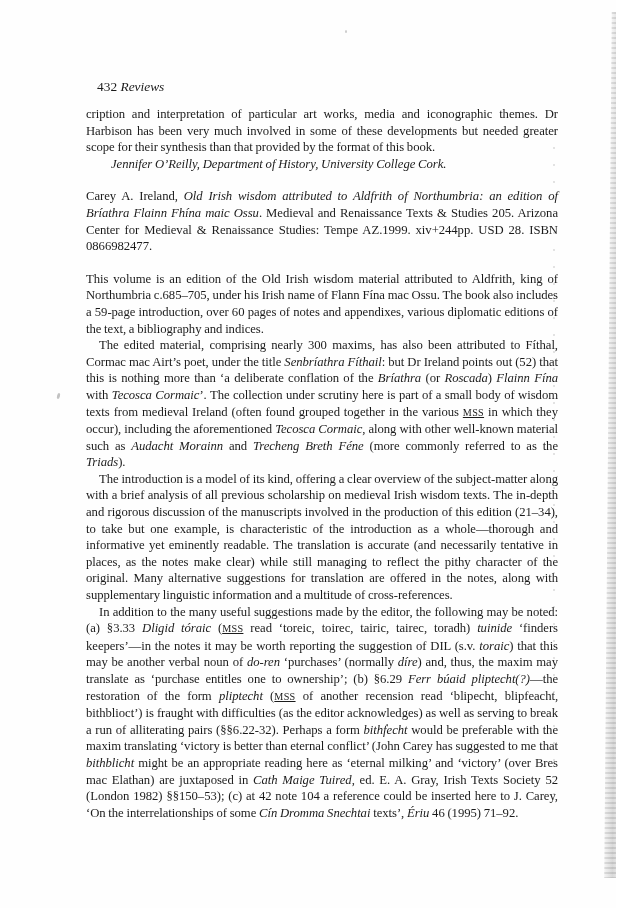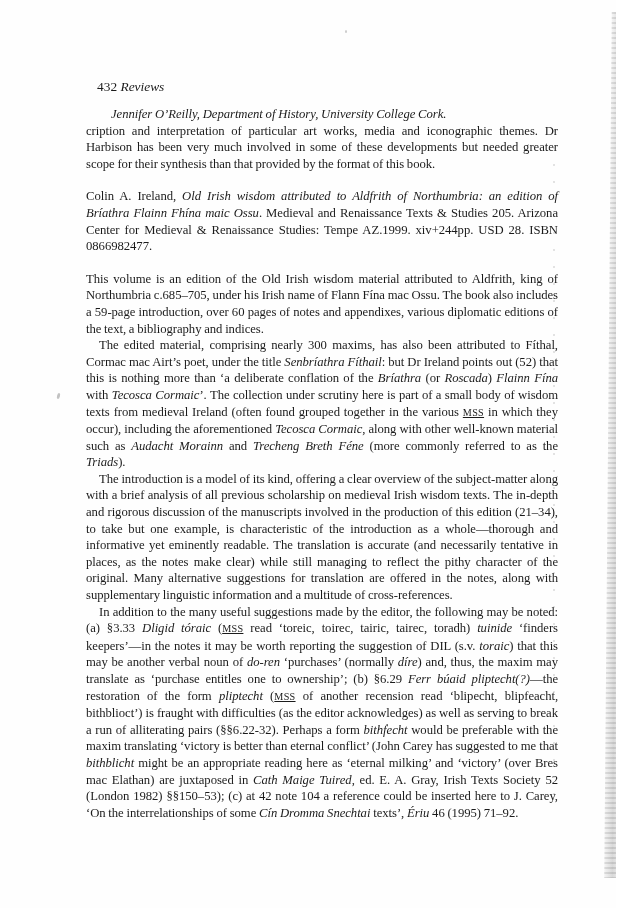--- a/index.html
+++ b/index.html
@@ -75,23 +75,23 @@
 
 <div class="page">
 
   <div class="running-head">
     <span>432</span>
     <span> </span>
     <span class="sec">Reviews</span>
   </div>
 
   <div class="content">
+      <p class="blk"><span>cription and interpretation of particular art works, media and iconographic themes. Dr Harbison has been very much involved in some of these developments but needed greater scope for their synthesis than that provided by the format of this book.</span></p>
       <p class="blk sig"><span class="it">Jennifer O’Reilly, Department of History, University College Cork.</span></p>
-      <p class="blk"><span>cription and interpretation of particular art works, media and iconographic themes. Dr Harbison has been very much involved in some of these developments but needed greater scope for their synthesis than that provided by the format of this book.</span></p>
-      <p class="blk gap"><span>Colin A. Ireland, </span><span class="it">Old Irish wisdom attributed to Aldfrith of Northumbria: an edition of Bríathra Flainn Fhína maic Ossu</span><span>. Medieval and Renaissance Texts &amp; Studies 205. Arizona Center for Medieval &amp; Renaissance Studies: Tempe AZ.1999. xiv+244pp. USD 28. ISBN 0866982477.</span></p>
+      <p class="blk gap"><span>Carey A. Ireland, </span><span class="it">Old Irish wisdom attributed to Aldfrith of Northumbria: an edition of Bríathra Flainn Fhína maic Ossu</span><span>. Medieval and Renaissance Texts &amp; Studies 205. Arizona Center for Medieval &amp; Renaissance Studies: Tempe AZ.1999. xiv+244pp. USD 28. ISBN 0866982477.</span></p>
       <p class="blk gap"><span>This volume is an edition of the Old Irish wisdom material attributed to Aldfrith, king of Northumbria c.685–705, under his Irish name of Flann Fína mac Ossu. The book also includes a 59-page introduction, over 60 pages of notes and appendixes, various diplomatic editions of the text, a bibliography and indices.</span></p>
       <p class="blk ind"><span>The edited material, comprising nearly 300 maxims, has also been attributed to Fíthal, Cormac mac Airt’s poet, under the title </span><span class="it">Senbríathra Fíthail</span><span>: but Dr Ireland points out (52) that this is nothing more than ‘a deliberate conflation of the </span><span class="it">Bríathra</span><span> (or </span><span class="it">Roscada</span><span>) </span><span class="it">Flainn Fína</span><span> with </span><span class="it">Tecosca Cormaic</span><span>’. The collection under scrutiny here is part of a small body of wisdom texts from medieval Ireland (often found grouped together in the various </span><span class="sc">MSS</span><span> in which they occur), including the aforementioned </span><span class="it">Tecosca Cormaic</span><span>, along with other well-known material such as </span><span class="it">Audacht Morainn</span><span> and </span><span class="it">Trecheng Breth Féne</span><span> (more commonly referred to as the </span><span class="it">Triads</span><span>).</span></p>
       <p class="blk ind"><span>The introduction is a model of its kind, offering a clear overview of the subject-matter along with a brief analysis of all previous scholarship on medieval Irish wisdom texts. The in-depth and rigorous discussion of the manuscripts involved in the production of this edition (21–34), to take but one example, is characteristic of the introduction as a whole—thorough and informative yet eminently readable. The translation is accurate (and necessarily tentative in places, as the notes make clear) while still managing to reflect the pithy character of the original. Many alternative suggestions for translation are offered in the notes, along with supplementary linguistic information and a multitude of cross-references.</span></p>
       <p class="blk ind"><span>In addition to the many useful suggestions made by the editor, the following may be noted: (a) §3.33 </span><span class="it">Dligid tóraic</span><span> (</span><span class="sc">MSS</span><span> read ‘toreic, toirec, tairic, tairec, toradh) </span><span class="it">tuinide</span><span> ‘finders keepers’—in the notes it may be worth reporting the suggestion of DIL (s.v. </span><span class="it">toraic</span><span>) that this may be another verbal noun of </span><span class="it">do-ren</span><span> ‘purchases’ (normally </span><span class="it">díre</span><span>) and, thus, the maxim may translate as ‘purchase entitles one to ownership’; (b) §6.29 </span><span class="it">Ferr búaid pliptecht(?)</span><span>—the restoration of the form </span><span class="it">pliptecht</span><span> (</span><span class="sc">MSS</span><span> of another recension read ‘blipecht, blipfeacht, bithblioct’) is fraught with difficulties (as the editor acknowledges) as well as serving to break a run of alliterating pairs (§§6.22-32). Perhaps a form </span><span class="it">bithḟecht</span><span> would be preferable with the maxim translating ‘victory is better than eternal conflict’ (John Carey has suggested to me that </span><span class="it">bithblicht</span><span> might be an appropriate reading here as ‘eternal milking’ and ‘victory’ (over Bres mac Elathan) are juxtaposed in </span><span class="it">Cath Maige Tuired</span><span>, ed. E. A. Gray, Irish Texts Society 52 (London 1982) §§150–53); (c) at 42 note 104 a reference could be inserted here to J. Carey, ‘On the interrelationships of some </span><span class="it">Cín Dromma Snechtai</span><span> texts’, </span><span class="it">Ériu</span><span> 46 (1995) 71–92.</span></p>
     </div>
 
   <div class="gutter"></div>
   <div class="dotline"></div>
   <div class="spk spk1"></div>
   <div class="spk spk2"></div>

